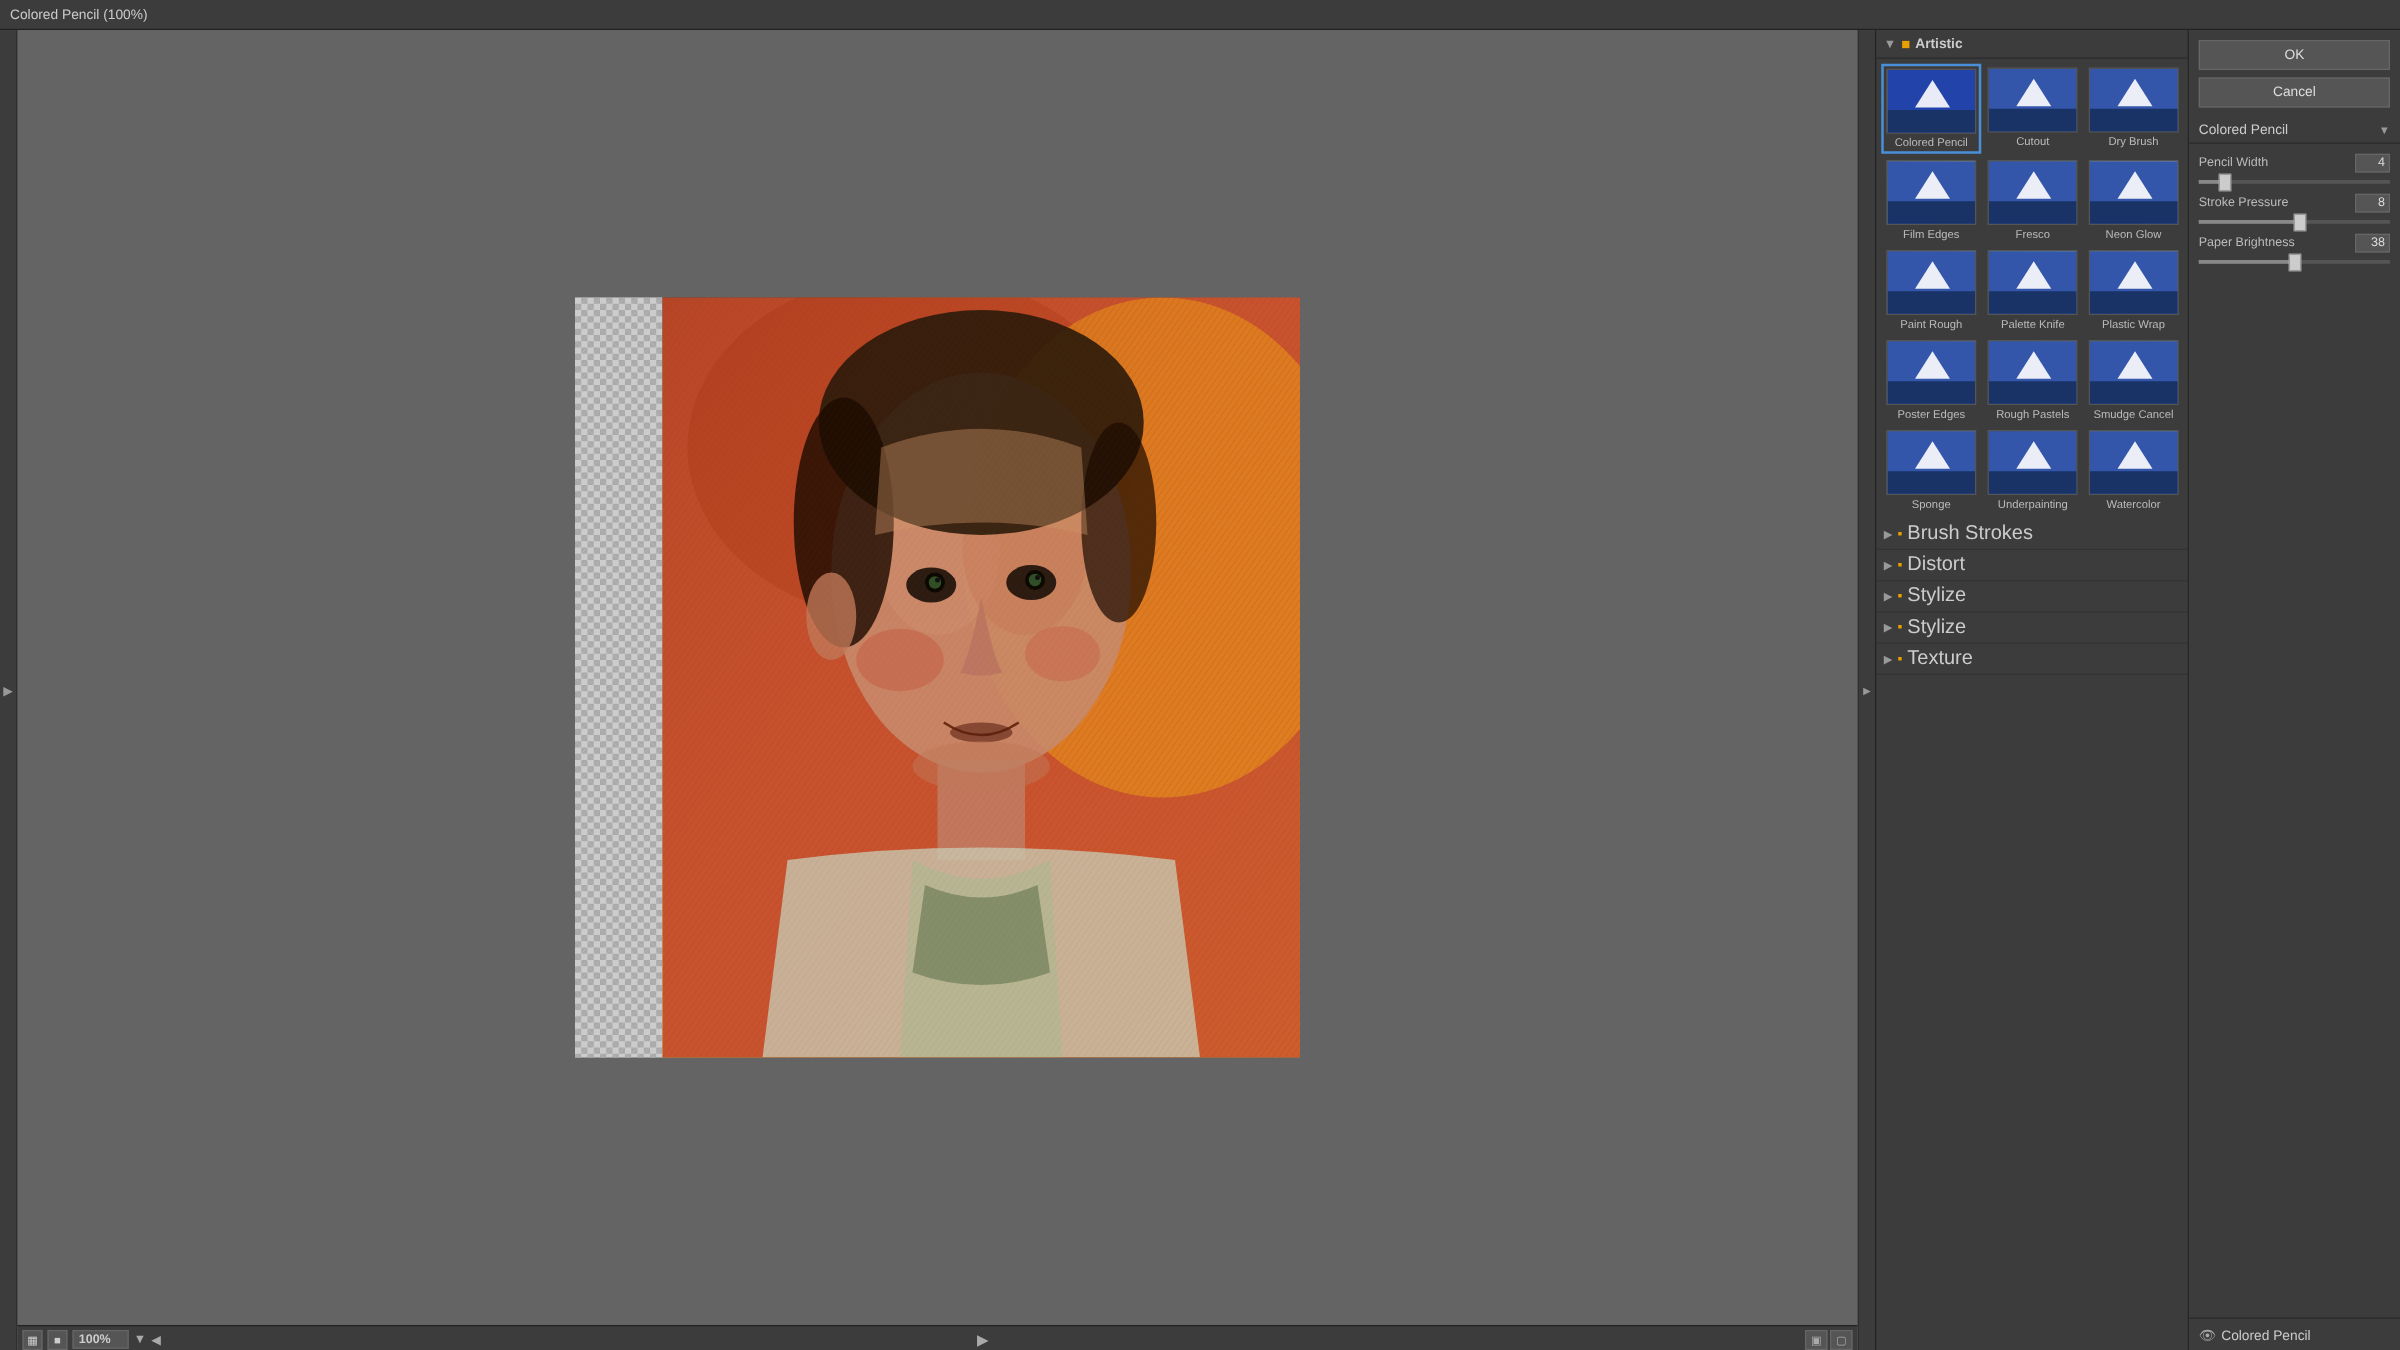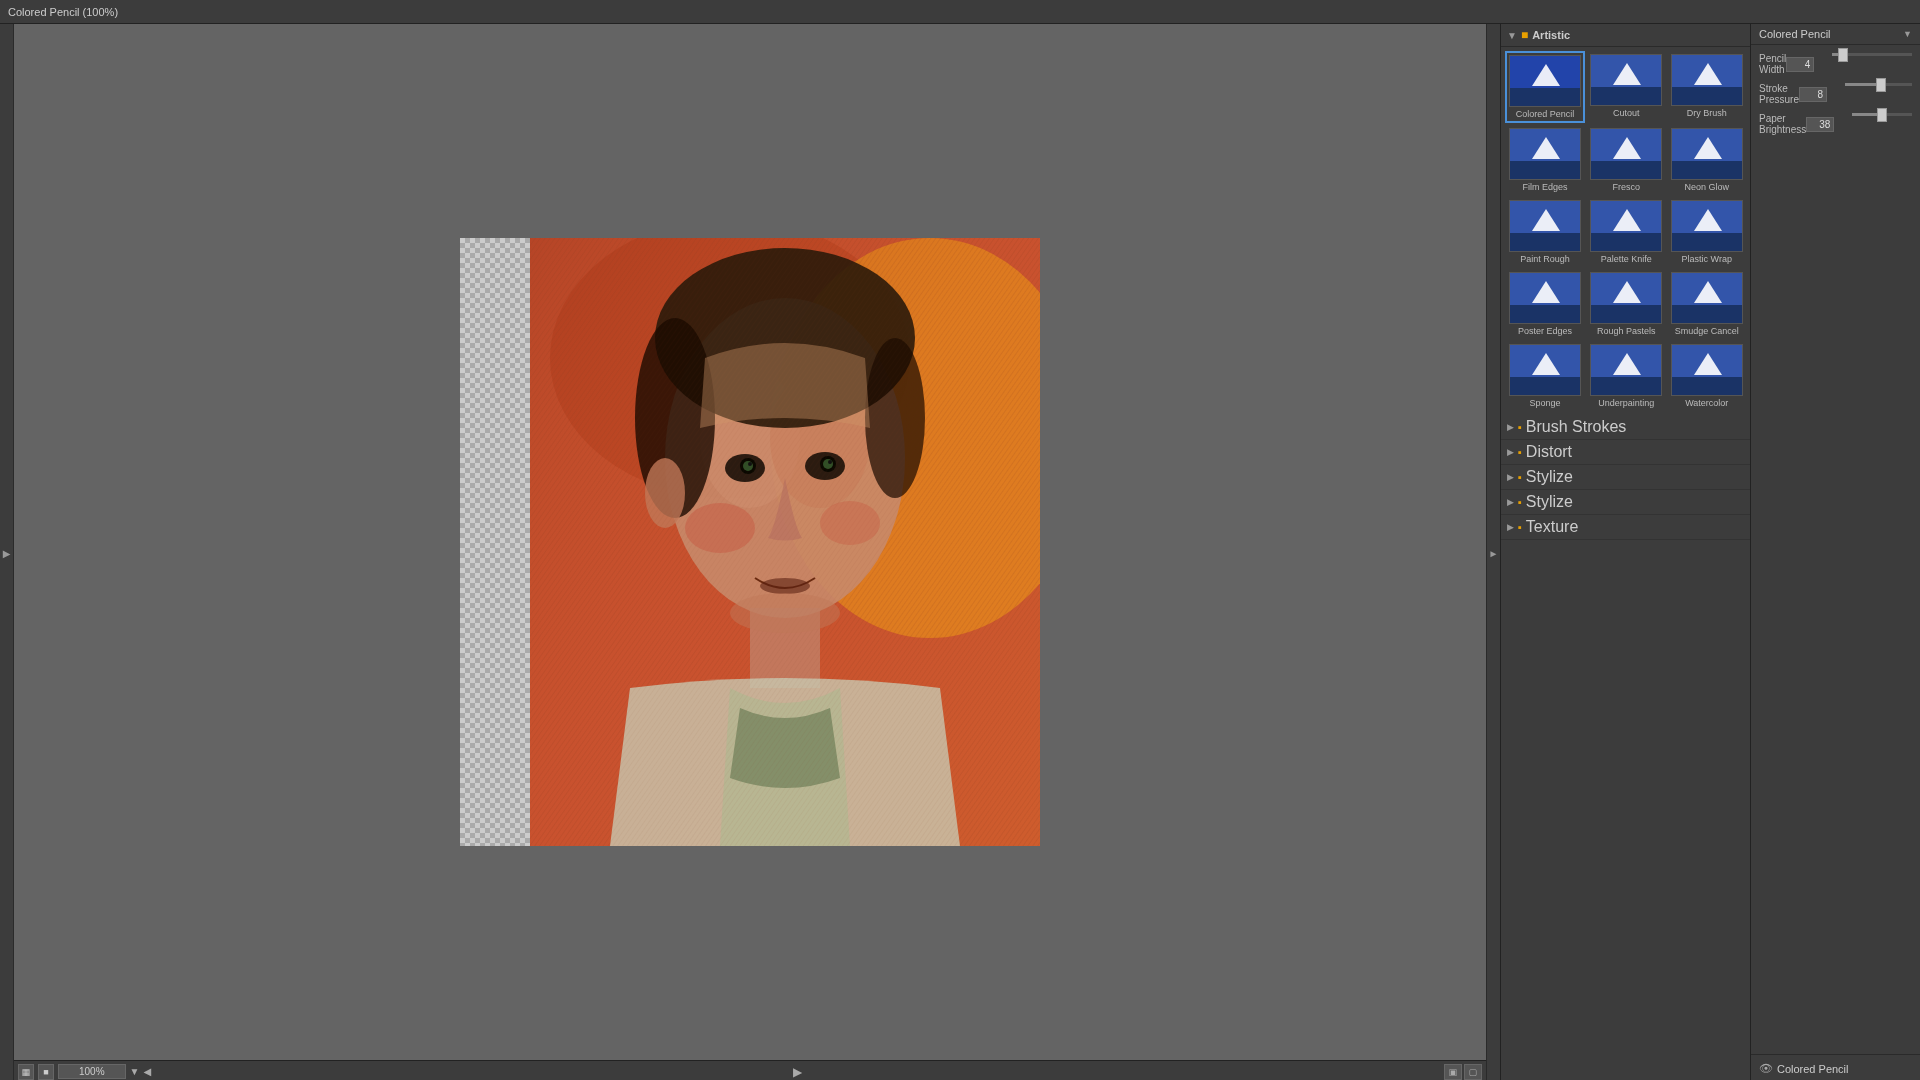--- a/index.html
+++ b/index.html
@@ -97,24 +97,25 @@
       border: 1px solid #666;
       display: flex;
       align-items: center;
       justify-content: center;
       font-size: 9px;
     }
 
     #zoom-display {
       background: #555;
       border: 1px solid #666;
-      padding: 1px 20px;
+      padding: 1px 4px;
       font-size: 10px;
       color: #ccc;
       min-width: 45px;
+      font-weight: bold;
     }
 
     .zoom-arrow {
       color: #aaa;
       font-size: 10px;
       cursor: pointer;
     }
 
     #scroll-right {
       margin-left: auto;
@@ -283,21 +284,22 @@
     
     #sliders-area {
       padding: 8px;
       display: flex;
       flex-direction: column;
       gap: 8px;
     }
 
     .slider-row {
       display: flex;
-      gap: 18px;
+      flex-direction: column;
+      gap: 6px;
     }
 
     .slider-header {
       display: flex;
       justify-content: space-between;
       align-items: center;
     }
 
     .slider-name {
       color: #bbb;
@@ -681,20 +683,24 @@
           <span class="cat-arrow">▶</span>
           <span class="cat-folder">▪</span>
           <span class="cat-label">Texture</span>
         </div>
       </div>
 
   </div>
 
   <div id="params-panel">
 
+    <div id="ok-cancel-area">
+      <button class="action-btn">OK</button>
+      <button class="action-btn">Cancel</button>
+    </div>
 
     <div id="effect-name-display">
       <span class="effect-name-text">Colored Pencil</span>
       <span class="effect-dropdown-arrow">▼</span>
     </div>
 
     <div id="sliders-area">
     <div class="slider-row">
           <div class="slider-header">
             <span class="slider-name">Pencil Width</span>

